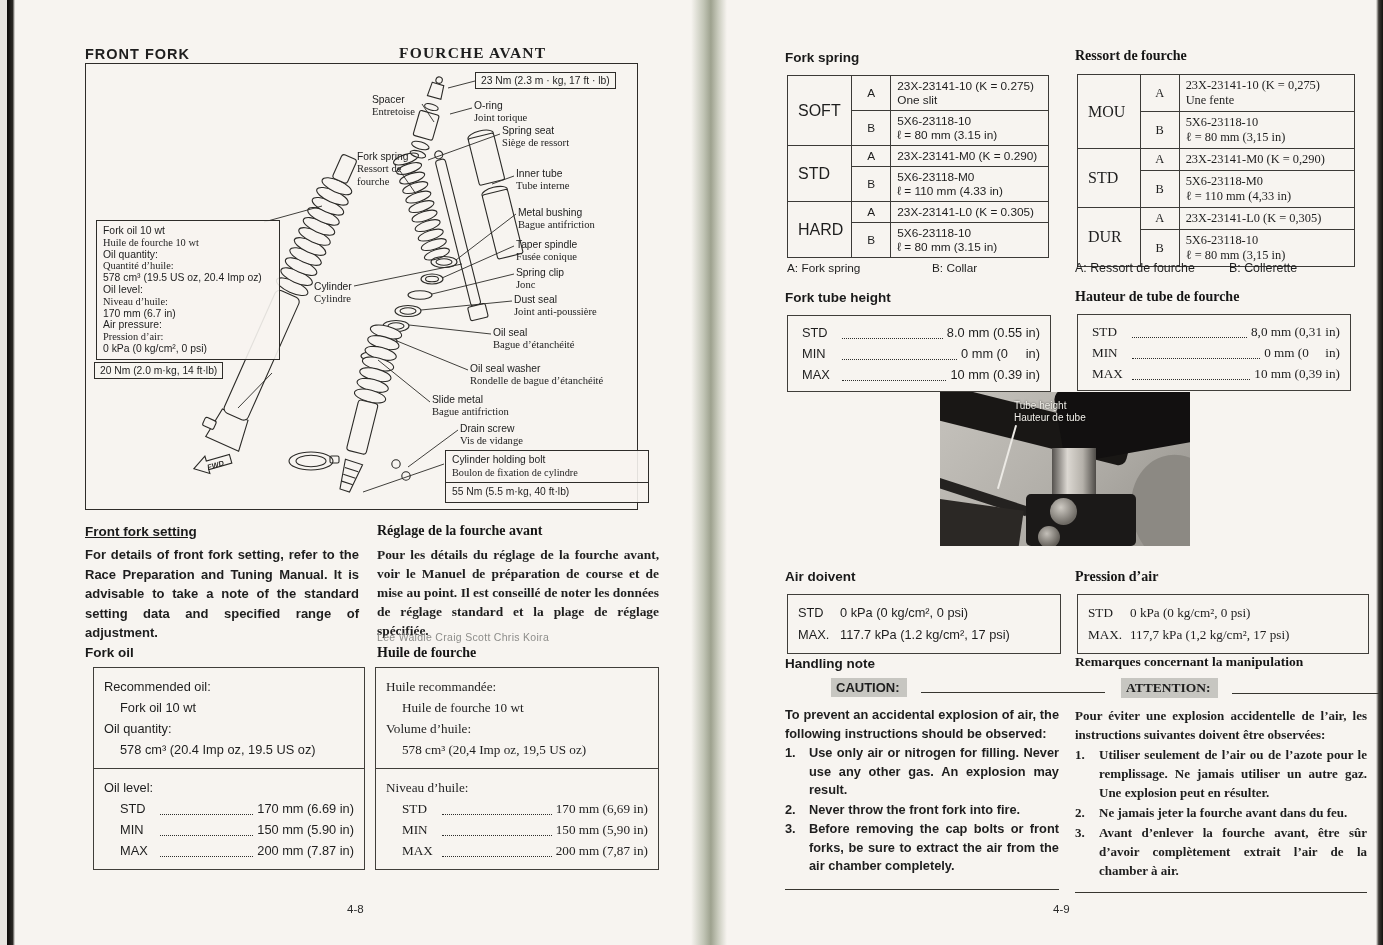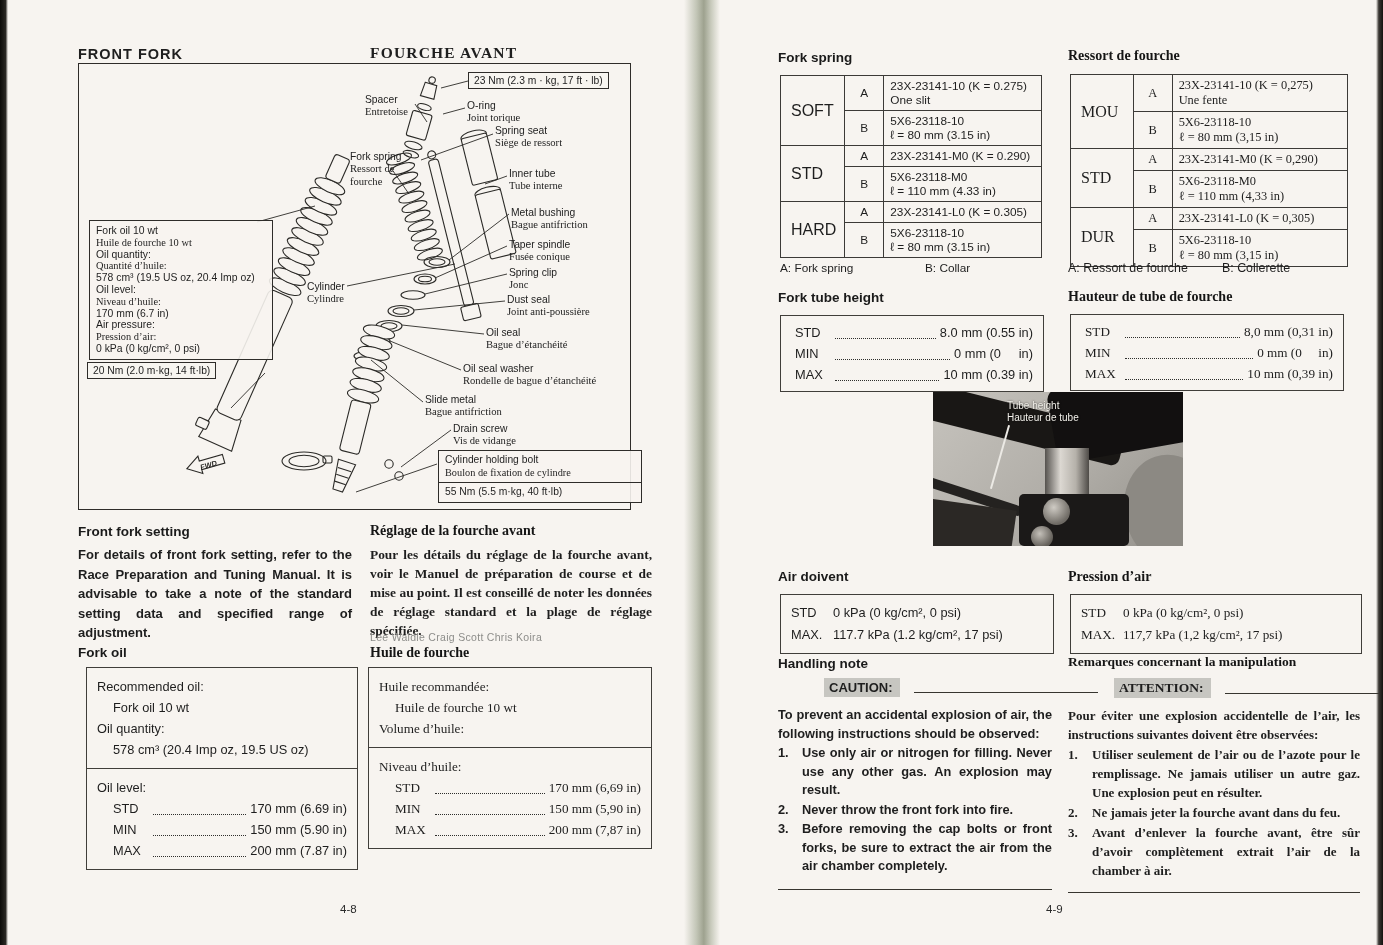--- a/index.html
+++ b/index.html
@@ -1,17 +1,17 @@
 <!DOCTYPE html>
 <html><head>
 <meta charset="utf-8">
 <style>
   html,body{margin:0;padding:0;width:1383px;height:945px;overflow:hidden;background:#e8e5e0;}
   body{position:relative;font-family:"Liberation Sans",sans-serif;color:#1e1e1e;}
-  .spread{position:absolute;inset:0;background:#f7f4f0;}
+  .spread{position:absolute;inset:0;background:#f7f4f0;margin-left:7px;}
   .edge-l{position:absolute;left:0;top:0;width:8px;height:100%;background:linear-gradient(90deg,#0c0b09,#2a2824 70%,rgba(40,38,34,0));}
   .edge-r{position:absolute;right:0;top:0;width:7px;height:100%;background:linear-gradient(270deg,#14120f,#3a3733 60%,rgba(50,48,44,0));}
   .gutter{position:absolute;left:684px;top:0;width:36px;height:100%;
     background:linear-gradient(90deg,rgba(160,163,148,0) 0%,#c2c5b6 35%,#9ea28f 55%,#c8cabc 75%,rgba(160,163,148,0) 100%);}
   .abs{position:absolute;}
   
   .h-en{font-family:"Liberation Sans",sans-serif;font-weight:700;font-size:13.5px;color:#1a1a1a;}
   .h-fr{font-family:"Liberation Serif",serif;font-weight:700;font-size:14px;color:#151515;}
   .title-en{font-weight:700;font-size:14.5px;letter-spacing:1px;}
   .title-fr{font-family:"Liberation Serif",serif;font-weight:700;font-size:15.5px;letter-spacing:1.2px;}
@@ -69,21 +69,21 @@
   .photo div{position:absolute;}
   .ph-cap{color:#f1efe9;font-size:10px;line-height:12px;text-shadow:0 0 2px rgba(0,0,0,.7);}
   .pagenum{font-size:11.5px;color:#2a2a2a;}
 </style>
 </head>
 <body>
 
 <div class="spread">
 
   <div class="abs title-en" style="left:78px;top:46px;">FRONT FORK</div>
-  <div class="abs title-fr" style="left:370px;top:44px;">FOURCHE AVANT</div>
+  <div class="abs title-fr" style="left:392px;top:44px;">FOURCHE AVANT</div>
 
   <div class="abs diagram-box" style="left:78px;top:63px;width:551px;height:445px;">
     <svg width="551" height="445" viewBox="0 0 551 445" style="position:absolute;left:0;top:0;">
       <g stroke="#2b2a27" stroke-width="1.1" fill="#f7f4f0">
 
         <g transform="translate(137,378) rotate(24)">
           <path d="M-18,2 L18,2 L14,-30 L-14,-30 Z"></path>
           <rect x="-26" y="-16" width="12" height="9" rx="2"></rect>
           <rect x="-13" y="-162" width="26" height="134" rx="5"></rect>
           <ellipse cx="0" cy="-170" rx="17" ry="6"></ellipse>
@@ -281,21 +281,21 @@
 
     <div class="cbb" style="left:359px;top:386px;width:202px;">
       <div class="top">
         <div class="en">Cylinder holding bolt</div>
         <div class="fr">Boulon de fixation de cylindre</div>
       </div>
       <div class="tqr">55 Nm (5.5 m·kg, 40 ft·lb)</div>
     </div>
   </div>
 
-  <div class="abs h-en" style="left:78px;top:524px;">Front fork setting</div>
+  <div class="abs h-en" style="left:78px;top:524px;text-decoration:underline;">Front fork setting</div>
   <div class="abs p-en" style="left:78px;top:545px;width:274px;">For details of front fork setting, refer to the Race Preparation and Tuning Manual. It is advisable to take a note of the standard setting data and specified range of adjustment.</div>
   <div class="abs h-en" style="left:78px;top:645px;">Fork oil</div>
 
   <div class="abs h-fr" style="left:370px;top:523px;">Réglage de la fourche avant</div>
   <div class="abs p-fr" style="left:370px;top:545px;width:282px;">Pour les détails du réglage de la fourche avant, voir le Manuel de préparation de course et de mise au point. Il est conseillé de noter les données de réglage standard et la plage de réglage spécifiée.</div>
   <div class="abs pencil" style="left:370px;top:631px;">Lee Waldie  Craig Scott  Chris Koira</div>
   <div class="abs h-fr" style="left:370px;top:645px;">Huile de fourche</div>
 
   <div class="spec-frame sans-box" style="left:86px;top:667px;width:270px;">
     <div class="sf-sec">
@@ -323,20 +323,21 @@
         <span>200 mm (7.87 in)</span>
       </div>
     </div>
   </div>
 
   <div class="spec-frame serif-box" style="left:368px;top:667px;width:282px;">
     <div class="sf-sec">
       <div class="sf-line">Huile recommandée:</div>
       <div class="sf-line ind">Huile de fourche 10 wt</div>
       <div class="sf-line">Volume d’huile:</div>
+      <div class="sf-line ind">578 cm³ (20,4 Imp oz, 19,5 US oz)</div>
     </div>
     <div class="sf-div"></div>
     <div class="sf-sec">
       <div class="sf-line">Niveau d’huile:</div>
       <div class="lvl ind">
         <span class="nm">STD</span>
           <span class="dots"></span>
         <span>170 mm (6,69 in)</span>
       </div>
       <div class="lvl ind">

